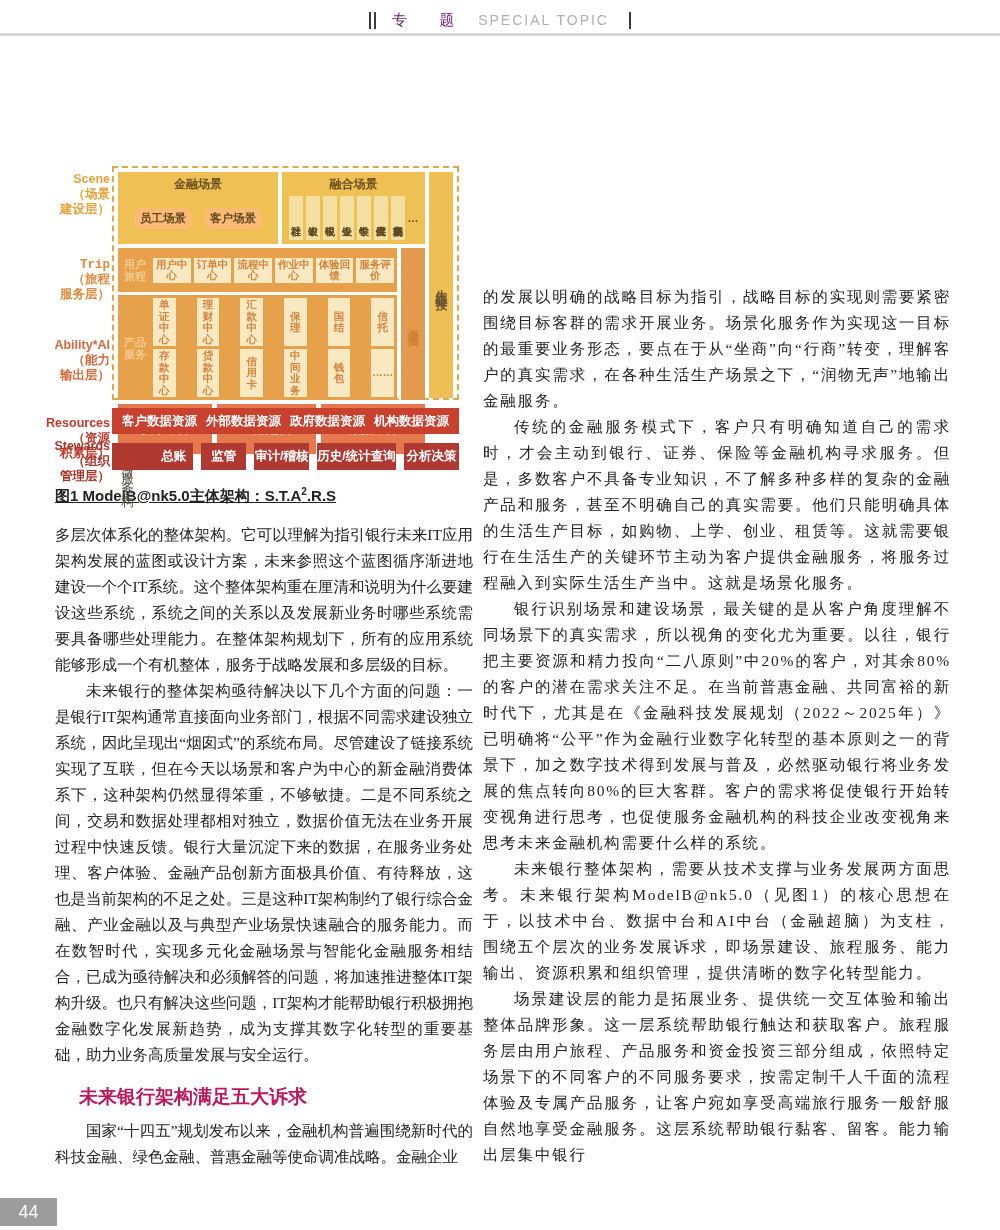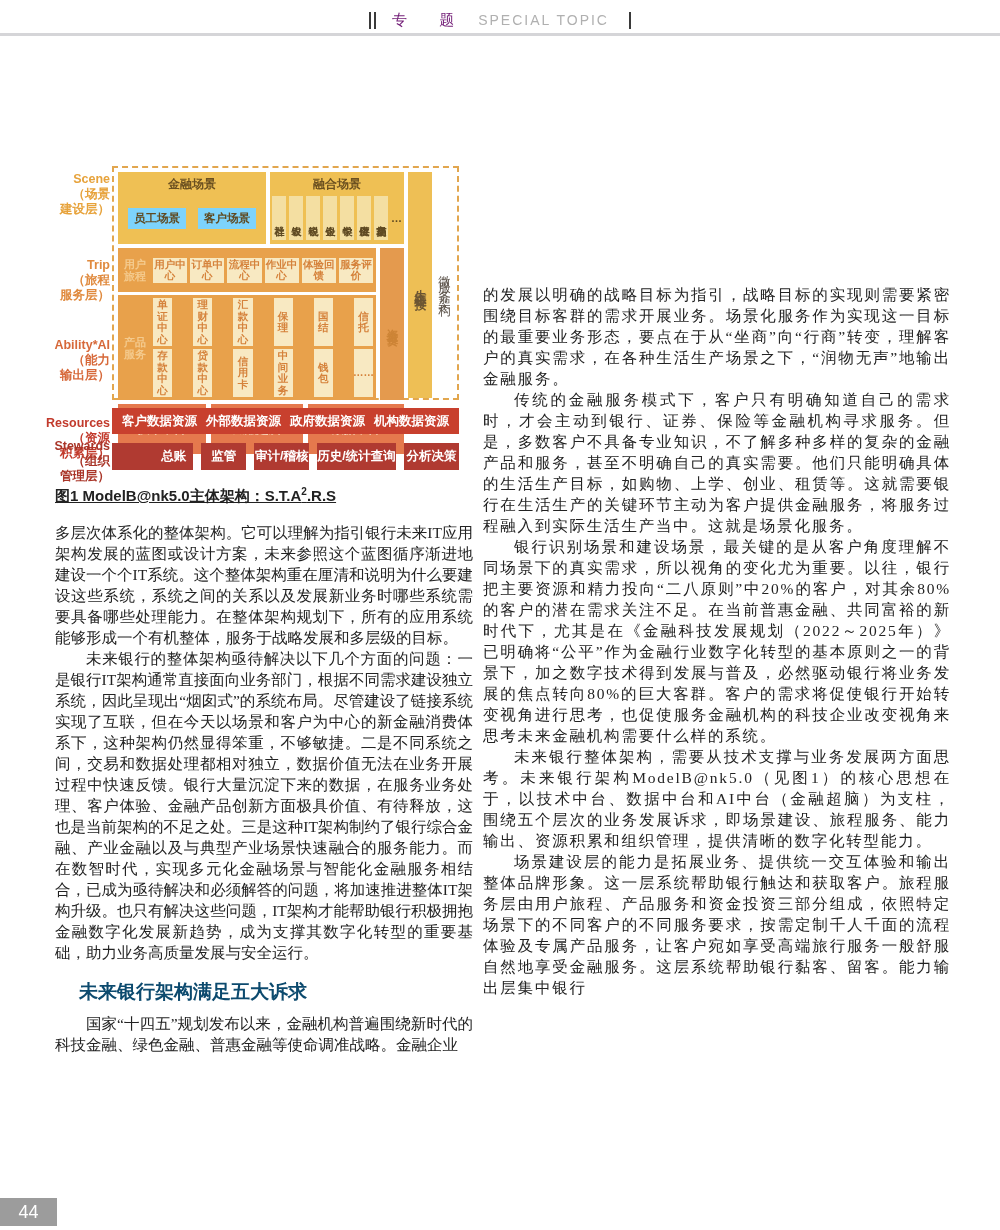--- a/index.html
+++ b/index.html
@@ -14,50 +14,50 @@
     font-family:"Liberation Sans","DejaVu Sans",sans-serif;}
   .dblbar{display:flex;gap:3px;}
   .vbar{width:2px;height:17px;background:#3a3a3a;}
   .hd-cn{font-size:15px;color:#701a75;letter-spacing:14px;margin-left:6px;}
   .hd-en{font-size:14px;color:#b0b0b0;letter-spacing:2px;margin-right:10px;}
   .toprule{position:absolute;top:33px;left:0;width:1000px;height:3px;background:#d5d5d8;}
 
   
   .col-left{position:absolute;left:55px;top:150px;width:418px;}
   .col-right{position:absolute;left:483px;top:284px;width:468px;}
-  .para{font-size:15.5px;line-height:21px;text-align:justify;margin:0;color:#232323;}
+  .para{font-size:15.5px;line-height:26px;text-align:justify;margin:0;color:#232323;}
   .para.ind{text-indent:2em;}
   .col-right .para{letter-spacing:1.8px;}
   .sec-head{font-family:"Liberation Serif","DejaVu Serif",serif;font-weight:bold;
-    font-size:19px;margin:16px 0 8px 24px;color:#0c4a6e;}
+    font-size:19px;margin:16px 0 8px 24px;color:#be185d;}
 
   
   .figure{position:relative;width:425px;height:316px;margin:6px 0 0 -15px;
     font-family:"Liberation Sans","DejaVu Sans",sans-serif;}
   .flab{position:absolute;left:0;width:70px;text-align:right;font-size:12.5px;
     line-height:15px;font-weight:bold;}
   .flab-scene{top:16px;color:#e7a33c;}
-  .flab-trip{top:102px;color:#e08a3e;}
+  .flab-trip{top:102px;color:#e08a3e;font-family:Liberation Mono, monospace;}
   .flab-ability{top:182px;color:#d7693a;}
   .flab-res{top:260px;color:#c23a2c;}
   .flab-stew{top:283px;color:#a93528;}
 
   .dashed-box{position:absolute;left:72px;top:10px;width:347px;height:234px;
-    border:2px dashed #e2a64e;box-sizing:border-box;display:flex;padding:4px;gap:3px;}
+    border:2px dashed #e2a64e;box-sizing:border-box;display:flex;padding:4px;gap:3px;flex-direction:column;}
   .fig-left{flex:1;display:flex;flex-direction:column;gap:4px;min-width:0;}
   .row-st{flex:1;display:flex;gap:4px;min-width:0;}
   .st-stack{flex:1;display:flex;flex-direction:column;gap:4px;min-width:0;}
 
   .scene-row{display:flex;gap:4px;height:72px;}
   .panel-yellow{background:#efc054;display:flex;flex-direction:column;}
   .panel-title{font-size:12px;font-weight:bold;color:#6b5020;text-align:center;padding-top:4px;}
   .finance{flex:1.12;}
   .finance-items{flex:1;display:flex;align-items:center;justify-content:center;gap:12px;}
-  .cream-box{background:#7dd3fc;color:#5f4a22;font-size:11.5px;font-weight:bold;
-    padding:3px 6px;white-space:nowrap;}
+  .cream-box{background:#fdba74;color:#5f4a22;font-size:11.5px;font-weight:bold;
+    padding:3px 6px;white-space:nowrap;border-radius:8px;}
   .fusion{flex:1;}
   .fusion-items{flex:1;display:flex;align-items:stretch;justify-content:center;
     gap:3px;padding:3px 2px 4px 2px;}
   .vbox{background:#f4dfa2;color:#5f4a22;font-size:10px;font-weight:bold;
     writing-mode:vertical-rl;text-orientation:upright;display:flex;align-items:center;
     justify-content:center;padding:1px;line-height:12px;}
   .vmore{color:#5f4a22;font-weight:bold;font-size:11px;align-self:center;}
 
   .trip-wrap{flex:1;display:flex;gap:4px;}
   .trip-panels{flex:1;display:flex;flex-direction:column;gap:3px;min-width:0;}

